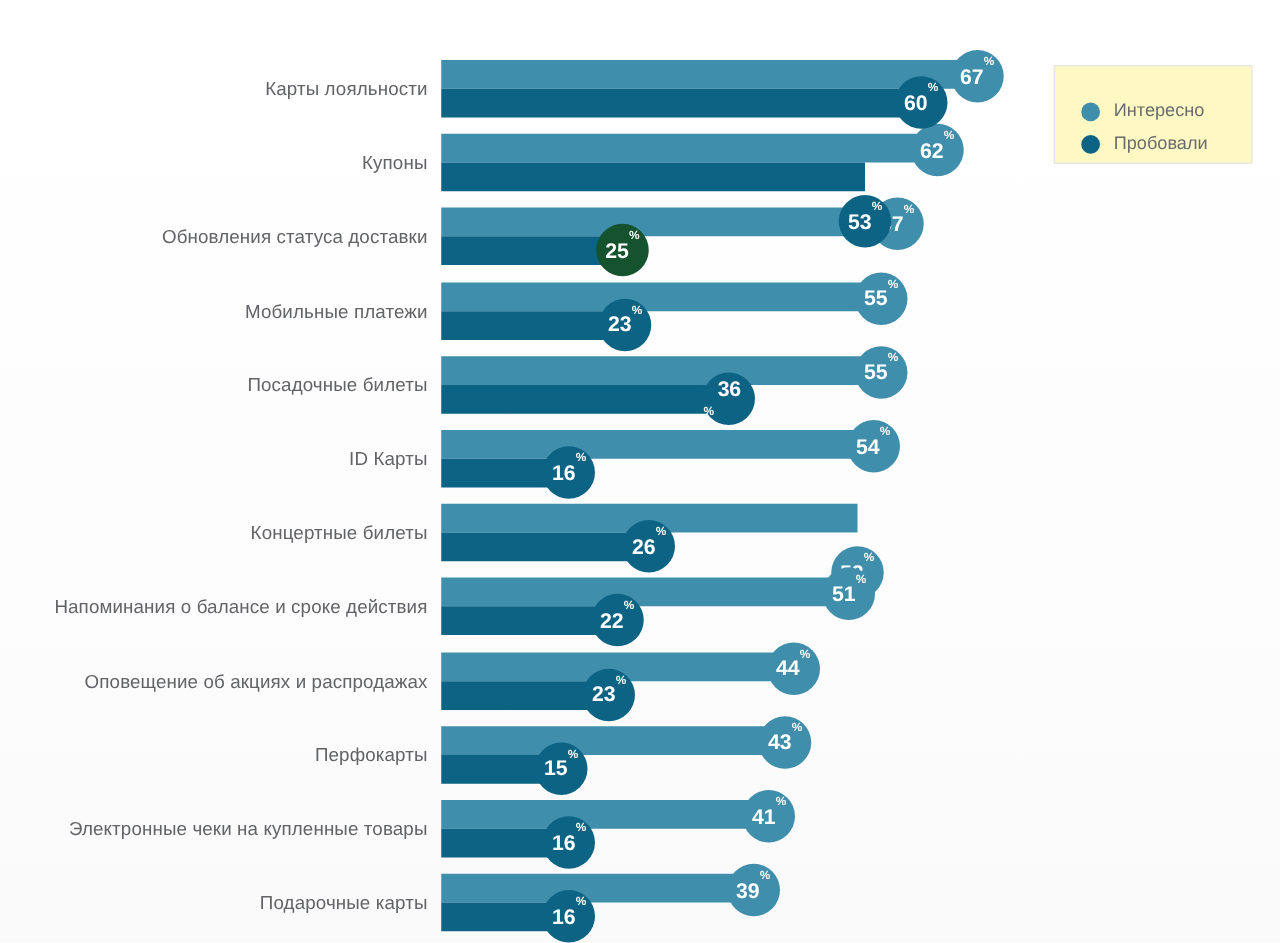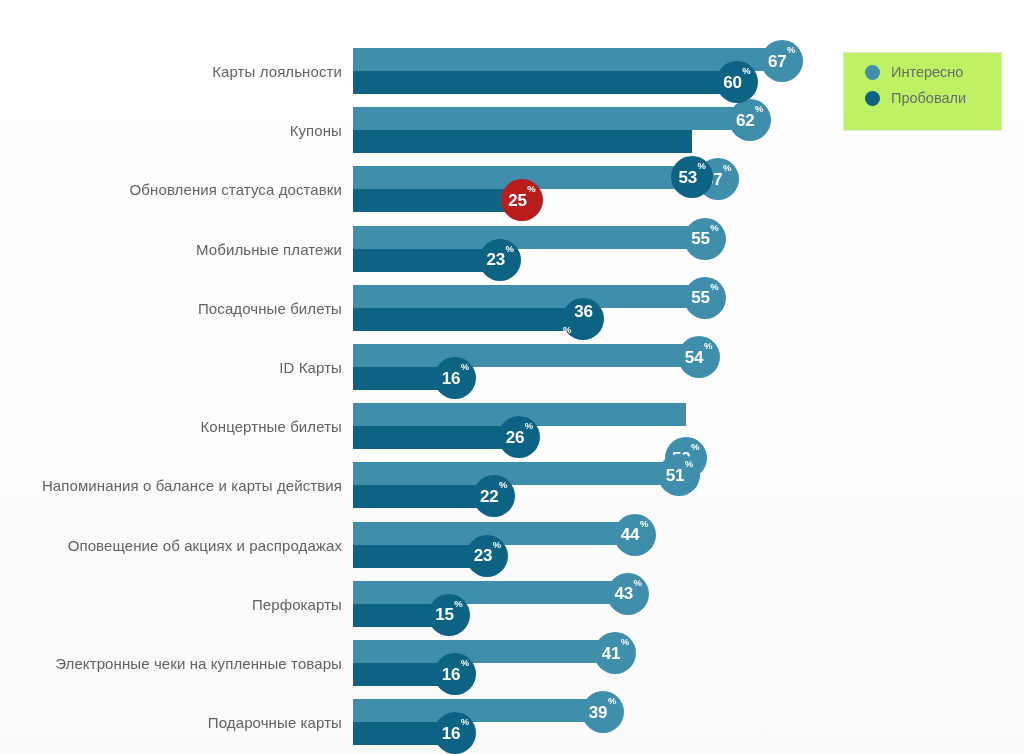--- a/index.html
+++ b/index.html
@@ -117,24 +117,24 @@
     margin-left: 0.5px;
   }
 
   
   #legend {
     position: absolute;
     left: 843px;
     top: 52px;
     width: 159px;
     height: 79px;
-    background: #bef264;
+    background: #fef9c3;
     border: 1px solid #e3e4e6;
     box-sizing: border-box;
-    padding: 6px 0 0 21px;
+    padding: 23px 0 0 21px;
     z-index: 10;
     text-align: right;
   }
   .legend-item {
     display: flex;
     align-items: center;
     height: 26px;
   }
   .legend-swatch {
     width: 15px;
@@ -187,21 +187,21 @@
       </div>
       <div class="row" style="top: 166.4px;">
         <div class="cat-label">Обновления статуса доставки</div>
         <div class="bars">
           <div class="bar bar-interest" style="width: 364.8px; background: rgb(63, 142, 172);"></div>
           <div class="bar bar-tried" style="width: 160px; background: rgb(12, 99, 132);"></div>
           <div class="dot dot-interest" style="left: 343.8px; background: rgb(63, 142, 172);">
             <span class="num">57</span>
             <span class="pct">%</span>
           </div>
-          <div class="dot dot-tried" style="left: 148px; background: #b91c1c;">
+          <div class="dot dot-tried" style="left: 124px; background: #14532d;">
             <span class="num">25</span>
             <span class="pct">%</span>
           </div>
         </div>
       </div>
       <div class="row" style="top: 225.6px;">
         <div class="cat-label">Мобильные платежи</div>
         <div class="bars">
           <div class="bar bar-interest" style="width: 352px; background: rgb(63, 142, 172);"></div>
           <div class="bar bar-tried" style="width: 147.2px; background: rgb(12, 99, 132);"></div>
@@ -254,21 +254,21 @@
             <span class="num">52</span>
             <span class="pct">%</span>
           </div>
           <div class="dot dot-tried" style="left: 145.4px; background: rgb(12, 99, 132);">
             <span class="num">26</span>
             <span class="pct">%</span>
           </div>
         </div>
       </div>
       <div class="row" style="top: 462.4px;">
-        <div class="cat-label">Напоминания о балансе и карты действия</div>
+        <div class="cat-label">Напоминания о балансе и сроке действия</div>
         <div class="bars">
           <div class="bar bar-interest" style="width: 326.4px; background: rgb(63, 142, 172);"></div>
           <div class="bar bar-tried" style="width: 140.8px; background: rgb(12, 99, 132);"></div>
           <div class="dot dot-interest" style="left: 305.4px; background: rgb(63, 142, 172);">
             <span class="num">51</span>
             <span class="pct">%</span>
           </div>
           <div class="dot dot-tried" style="left: 119.8px; background: rgb(12, 99, 132);">
             <span class="num">22</span>
             <span class="pct">%</span>

